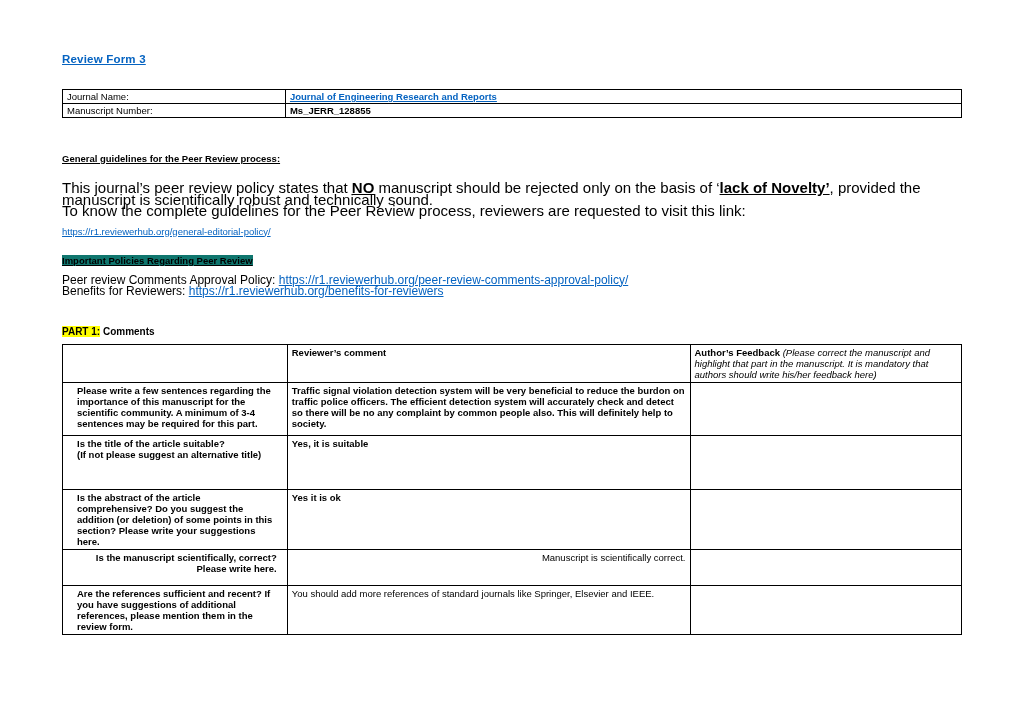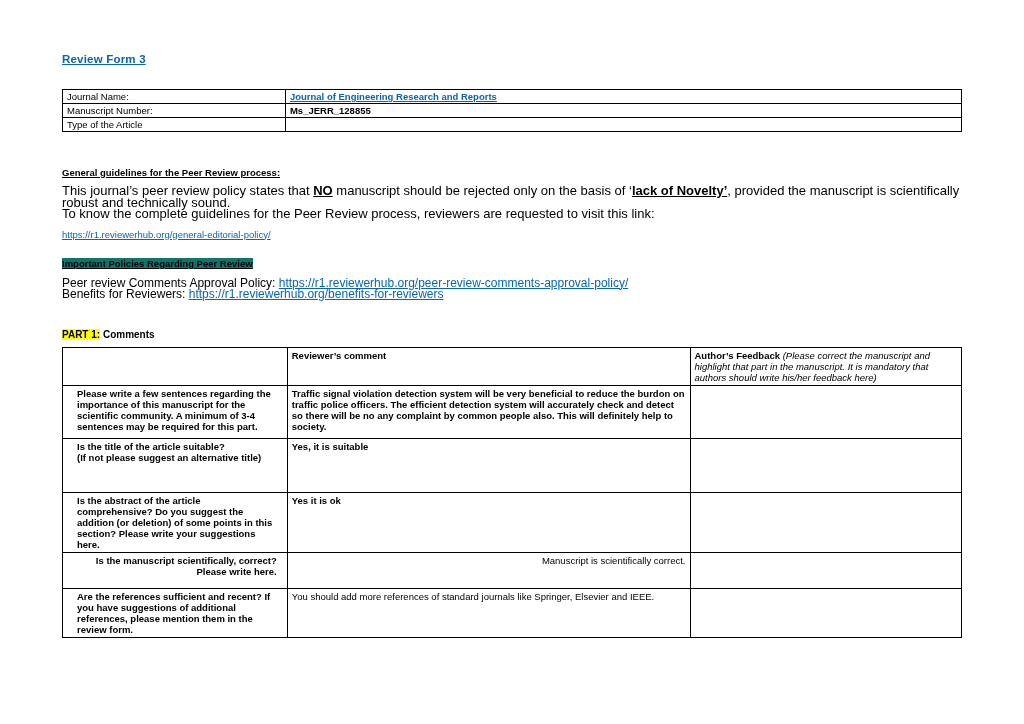--- a/index.html
+++ b/index.html
@@ -18,21 +18,21 @@
   .header-table td { border:1px solid #000; padding:1px 4px; }
   .header-table .lbl { }
   .header-table .val { font-weight:bold; }
   .header-table tr.title-row td { height:28px; }
   .header-table tr.title-row .val .vmid { margin-top:7px; }
   .header-table tr.plain-row td { height:13px; }
   a.doclink { color:#0563C1; font-weight:bold; text-decoration:underline; cursor:pointer; }
 
   
   .section-heading { margin-top:35px; font-size:9.5px; font-weight:bold; text-decoration:underline; }
-  .para { margin-top:7px; font-size:13px; line-height:11.5px; }
+  .para { margin-top:18px; font-size:15px; line-height:11.5px; }
   .b-u { font-weight:bold; text-decoration:underline; }
   .link-line { margin-top:9px; font-size:9.5px; }
   a.plainlink { color:#0563C1; text-decoration:underline; font-weight:normal; cursor:pointer; }
 
   .policies-heading { margin-top:18px; font-size:9.5px; }
   .policies-heading .hl { background:#0f766e; font-weight:bold; text-decoration:underline; }
   .policy-line { margin-top:9px; font-size:12px; line-height:11.5px; }
   .policy-line + .policy-line { margin-top:0; }
 
   
@@ -68,24 +68,20 @@
           <col style="width:75.2%">
         </colgroup>
       <tbody>
         <tr class="plain-row">
           <td class="lbl">Journal Name:</td>
           <td class="val"><a class="doclink" href="#">Journal of Engineering Research and Reports</a></td>
         </tr>
         <tr class="plain-row">
           <td class="lbl">Manuscript Number:</td>
           <td class="val">Ms_JERR_128855</td>
-        </tr>
-        <tr class="plain-row">
-          <td class="lbl">Type of the Article</td>
-          <td class="val"></td>
         </tr>
       </tbody>
     </table>
 
     <div class="section-heading">General guidelines for the Peer Review process:</div>
 
     <div class="para">
       <span>This journal’s peer review policy states that </span><span class="b-u">NO</span><span> manuscript should be rejected only on the basis of ‘</span><span class="b-u">lack of Novelty’</span><span>, provided the manuscript is scientifically robust and technically sound.</span><br>
       <span>To know the complete guidelines for the Peer Review process, reviewers are requested to visit this link:</span>
     </div>

